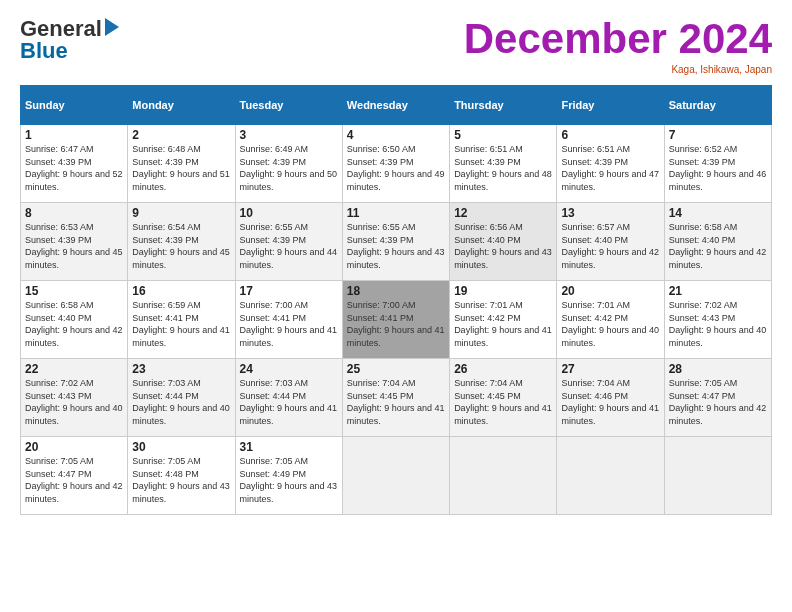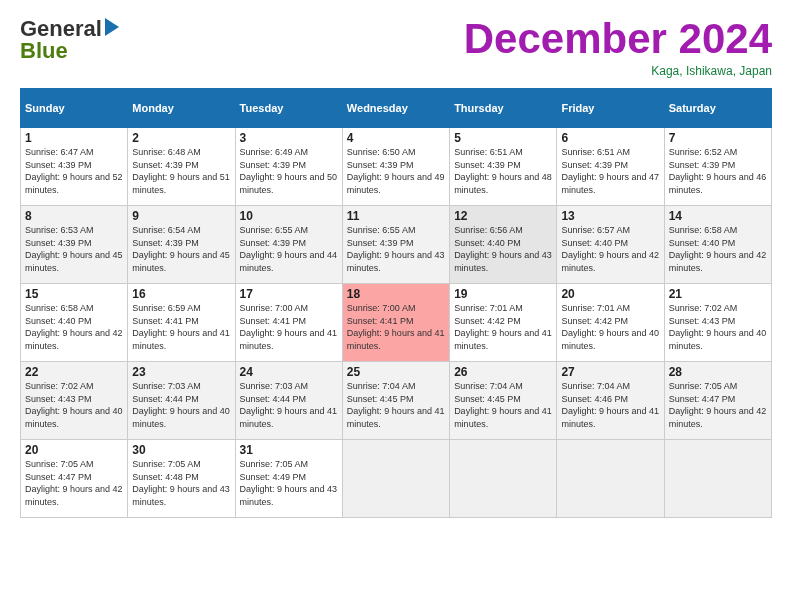--- a/index.html
+++ b/index.html
@@ -28,22 +28,22 @@
     .title-block {
       text-align: right;
     }
     .month-title {
       font-size: 42px;
       font-weight: bold;
       color: #a21caf;
       line-height: 1.1;
     }
     .location {
-      font-size: 12px;
-      color: #15803d;
+      font-size: 10px;
+      color: #c2410c;
       margin-top: 2px;
     }
     .calendar {
       width: 100%;
       border-collapse: collapse;
       font-size: 10px;
     }
     .calendar th {
       background: #1a6faf;
       color: #fff;
@@ -100,21 +100,21 @@
 </head>
 <body>
 
 <div class="container">
   <div class="header">
     <div class="logo">
       <div class="logo-wrapper">
         <span style="font-size:22px; font-weight:bold; color:#333;">General</span>
         <span class="logo-arrow"></span>
       </div>
-      <span style="font-size:22px; font-weight:bold; color:#4d7c0f; margin-top:-4px;">Blue</span>
+      <span style="font-size:22px; font-weight:bold; color:#0369a1; margin-top:-4px;">Blue</span>
     </div>
     <div class="title-block">
       <div class="month-title">December 2024</div>
       <div class="location">Kaga, Ishikawa, Japan</div>
     </div>
   </div>
 
   <table class="calendar">
     <thead>
       <tr>
@@ -194,21 +194,21 @@
         <span class="day-info">Sunrise: 6:58 AM<br>Sunset: 4:40 PM<br>Daylight: 9 hours and 42 minutes.</span>
       </td>
           <td style="background: rgb(255, 255, 255);">
         <span class="day-num">16</span>
         <span class="day-info">Sunrise: 6:59 AM<br>Sunset: 4:41 PM<br>Daylight: 9 hours and 41 minutes.</span>
       </td>
           <td style="background: rgb(255, 255, 255);">
         <span class="day-num">17</span>
         <span class="day-info">Sunrise: 7:00 AM<br>Sunset: 4:41 PM<br>Daylight: 9 hours and 41 minutes.</span>
       </td>
-          <td style="background: #fca5a5;">
+          <td style="background: #a3a3a3;">
         <span class="day-num">18</span>
         <span class="day-info">Sunrise: 7:00 AM<br>Sunset: 4:41 PM<br>Daylight: 9 hours and 41 minutes.</span>
       </td>
           <td style="background: rgb(255, 255, 255);">
         <span class="day-num">19</span>
         <span class="day-info">Sunrise: 7:01 AM<br>Sunset: 4:42 PM<br>Daylight: 9 hours and 41 minutes.</span>
       </td>
           <td style="background: rgb(255, 255, 255);">
         <span class="day-num">20</span>
         <span class="day-info">Sunrise: 7:01 AM<br>Sunset: 4:42 PM<br>Daylight: 9 hours and 40 minutes.</span>

